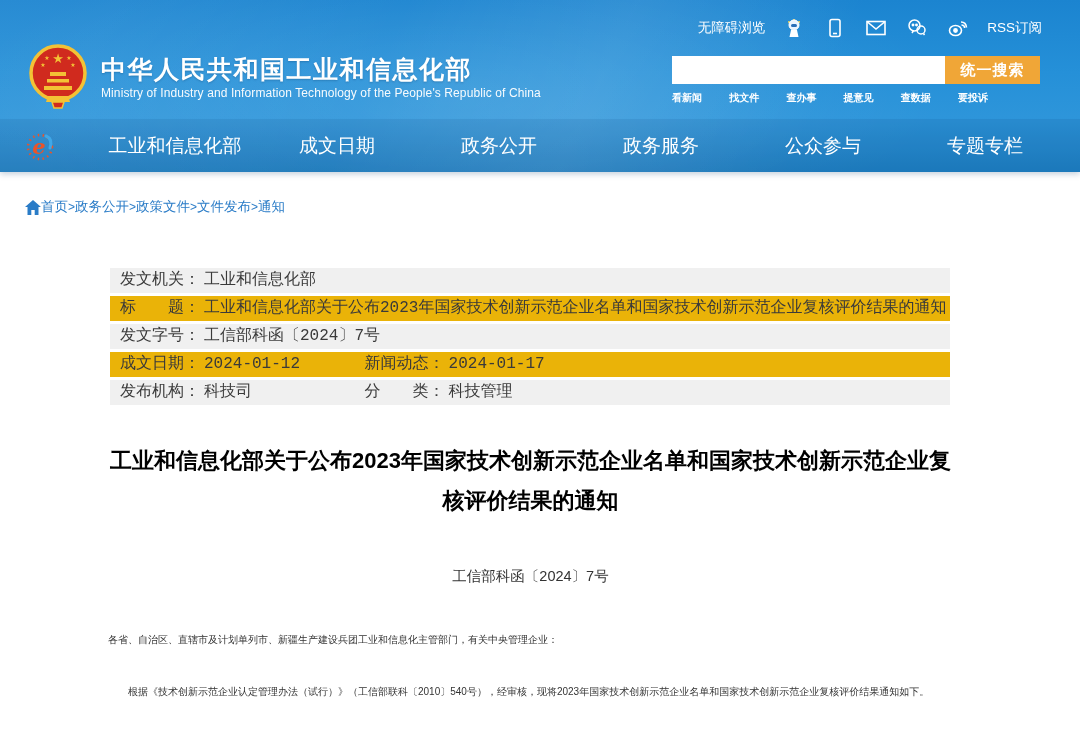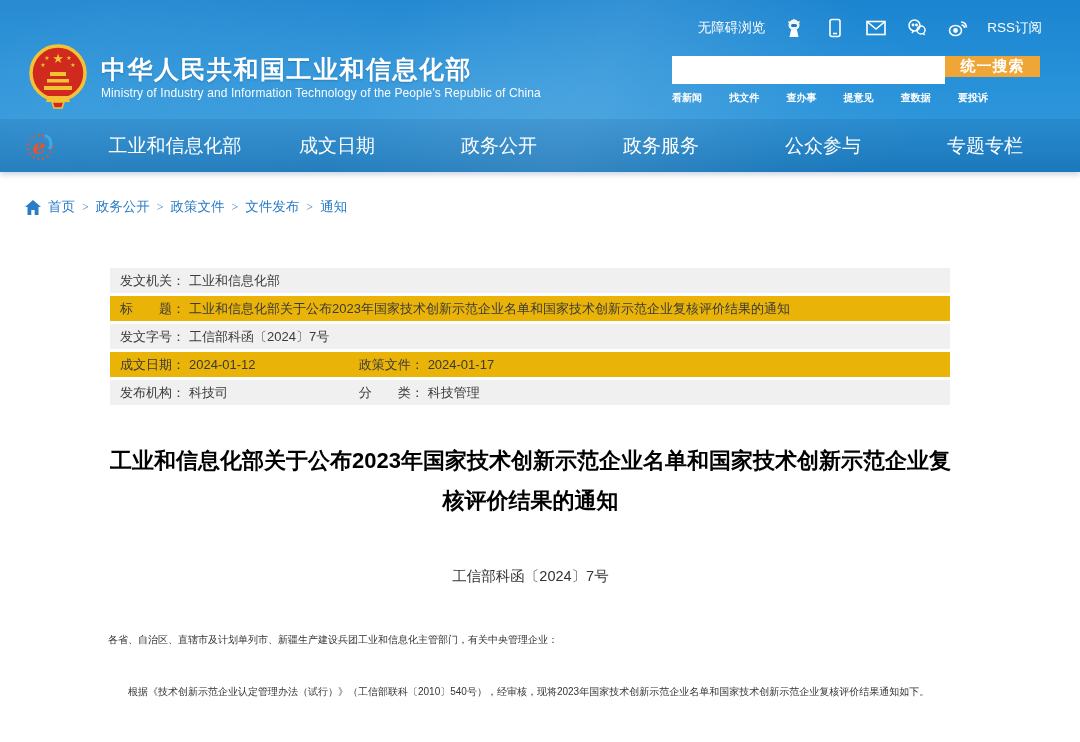--- a/index.html
+++ b/index.html
@@ -21,37 +21,37 @@
   .topbar .tb-icon { width:24px; height:24px; display:inline-flex; align-items:center; justify-content:center; cursor:pointer; }
 
   .brand { position:absolute; left:28px; top:42px; display:flex; align-items:center; }
   .emblem { width:60px; height:68px; }
   .brand-text { margin-left:13px; color:#fff; }
   .brand-title { font-size:25px; font-weight:bold; letter-spacing:1.5px; text-shadow:0 1px 2px rgba(0,40,80,0.25); white-space:nowrap; }
   .brand-sub { font-size:12px; letter-spacing:0.1px; opacity:0.96; white-space:nowrap; }
 
   .searchbox { position:absolute; left:672px; top:56px; display:flex; }
   .searchbox input { width:273px; height:28px; border:none; outline:none; background:#fff; padding:0 8px; font-size:14px; }
-  .searchbox button { width:95px; height:21px; border:none; background:#f0a637; color:#fff; font-size:15px; font-weight:bold; letter-spacing:1px; cursor:pointer; font-family:Liberation Mono, monospace; }
+  .searchbox button { width:95px; height:28px; border:none; background:#f0a637; color:#fff; font-size:15px; font-weight:bold; letter-spacing:1px; cursor:pointer; font-family:Liberation Mono, monospace; }
   .quick-links { position:absolute; left:672px; top:91px; width:316px; display:flex; justify-content:space-between; }
   .quick-links a { color:#fff; font-size:10px; font-weight:bold; text-decoration:none; white-space:nowrap; }
 
   .nav { position:absolute; left:0; right:0; bottom:0; height:53px; display:flex; align-items:center; background:rgba(8,62,120,0.10); }
   .nav-logo { margin-left:24px; width:34px; height:34px; flex:0 0 auto; }
   .nav-items { flex:1; display:flex; padding:0 14px 0 36px; }
   .nav-items a { flex:1; text-align:center; color:#fff; font-size:19px; text-decoration:none; white-space:nowrap; }
 
   
-  .breadcrumb { display:flex; align-items:center; gap:7px; padding:26px 0 0 25px; font-size:13.5px; color:#2a7cc7;font-family:Liberation Serif, serif; }
+  .breadcrumb { display:flex; align-items:center; padding:26px 0 0 25px; font-size:13.5px; color:#2a7cc7; }
   .breadcrumb a { color:#2a7cc7; text-decoration:none; }
   .crumb-sep { color:#2a7cc7; font-size:12px; }
   .home-icon { width:16px; height:15px; display:inline-flex; }
 
   
-  .meta-table { width:840px; margin:52px 0 0 110px; font-size:13px; color:#3a3a3a; }
+  .meta-table { width:840px; margin:52px 0 0 110px; font-size:16px; color:#3a3a3a;font-family:Liberation Mono, monospace; }
   .meta-row { min-height:25px; line-height:25px; padding-left:10px; margin-bottom:3px; background:#eab308; white-space:nowrap; overflow:hidden; }
   .meta-row.gray { background:#f0f0f0; }
   .meta-cell { display:inline-block; vertical-align:top; }
   .meta-cell.first { width:235px; }
   .meta-label { margin-right:4px; }
 
   
   .article { width:845px; margin:0 auto 0 108px; }
   .article-title { margin-top:36px; text-align:center; font-size:22px; font-weight:bold; color:#000; line-height:40px; font-family:"Liberation Sans","DejaVu Sans",sans-serif; }
   .doc-number { margin-top:46px; text-align:center; font-size:14.5px; color:#333; }
@@ -197,21 +197,21 @@
     <div class="meta-row gray">
       <span class="meta-cell">
         <span class="meta-label">发文字号：</span><span class="meta-value">工信部科函〔2024〕7号</span>
       </span>
     </div>
     <div class="meta-row">
       <span class="meta-cell first">
         <span class="meta-label">成文日期：</span><span class="meta-value">2024-01-12</span>
       </span>
       <span class="meta-cell">
-        <span class="meta-label">政策文件：</span><span class="meta-value">2024-01-17</span>
+        <span class="meta-label">新闻动态：</span><span class="meta-value">2024-01-17</span>
       </span>
     </div>
     <div class="meta-row gray">
       <span class="meta-cell first">
         <span class="meta-label">发布机构：</span><span class="meta-value">科技司</span>
       </span>
       <span class="meta-cell">
         <span class="meta-label">分　　类：</span><span class="meta-value">科技管理</span>
       </span>
     </div>

